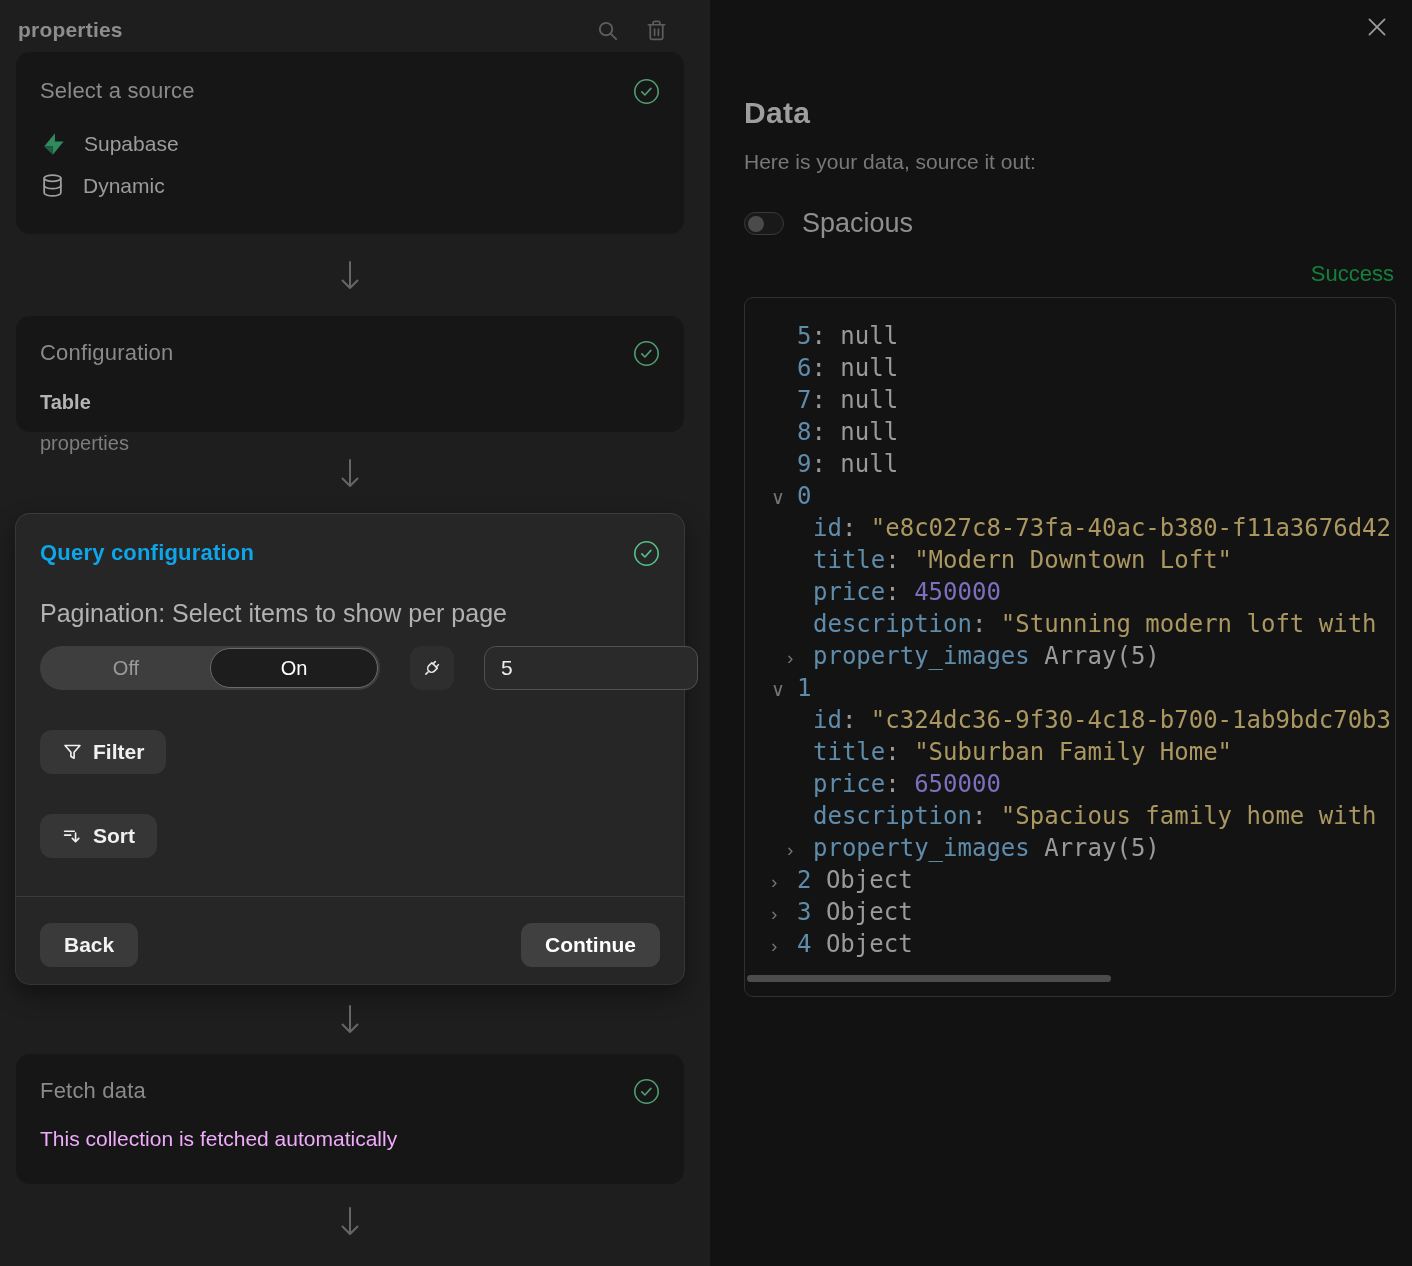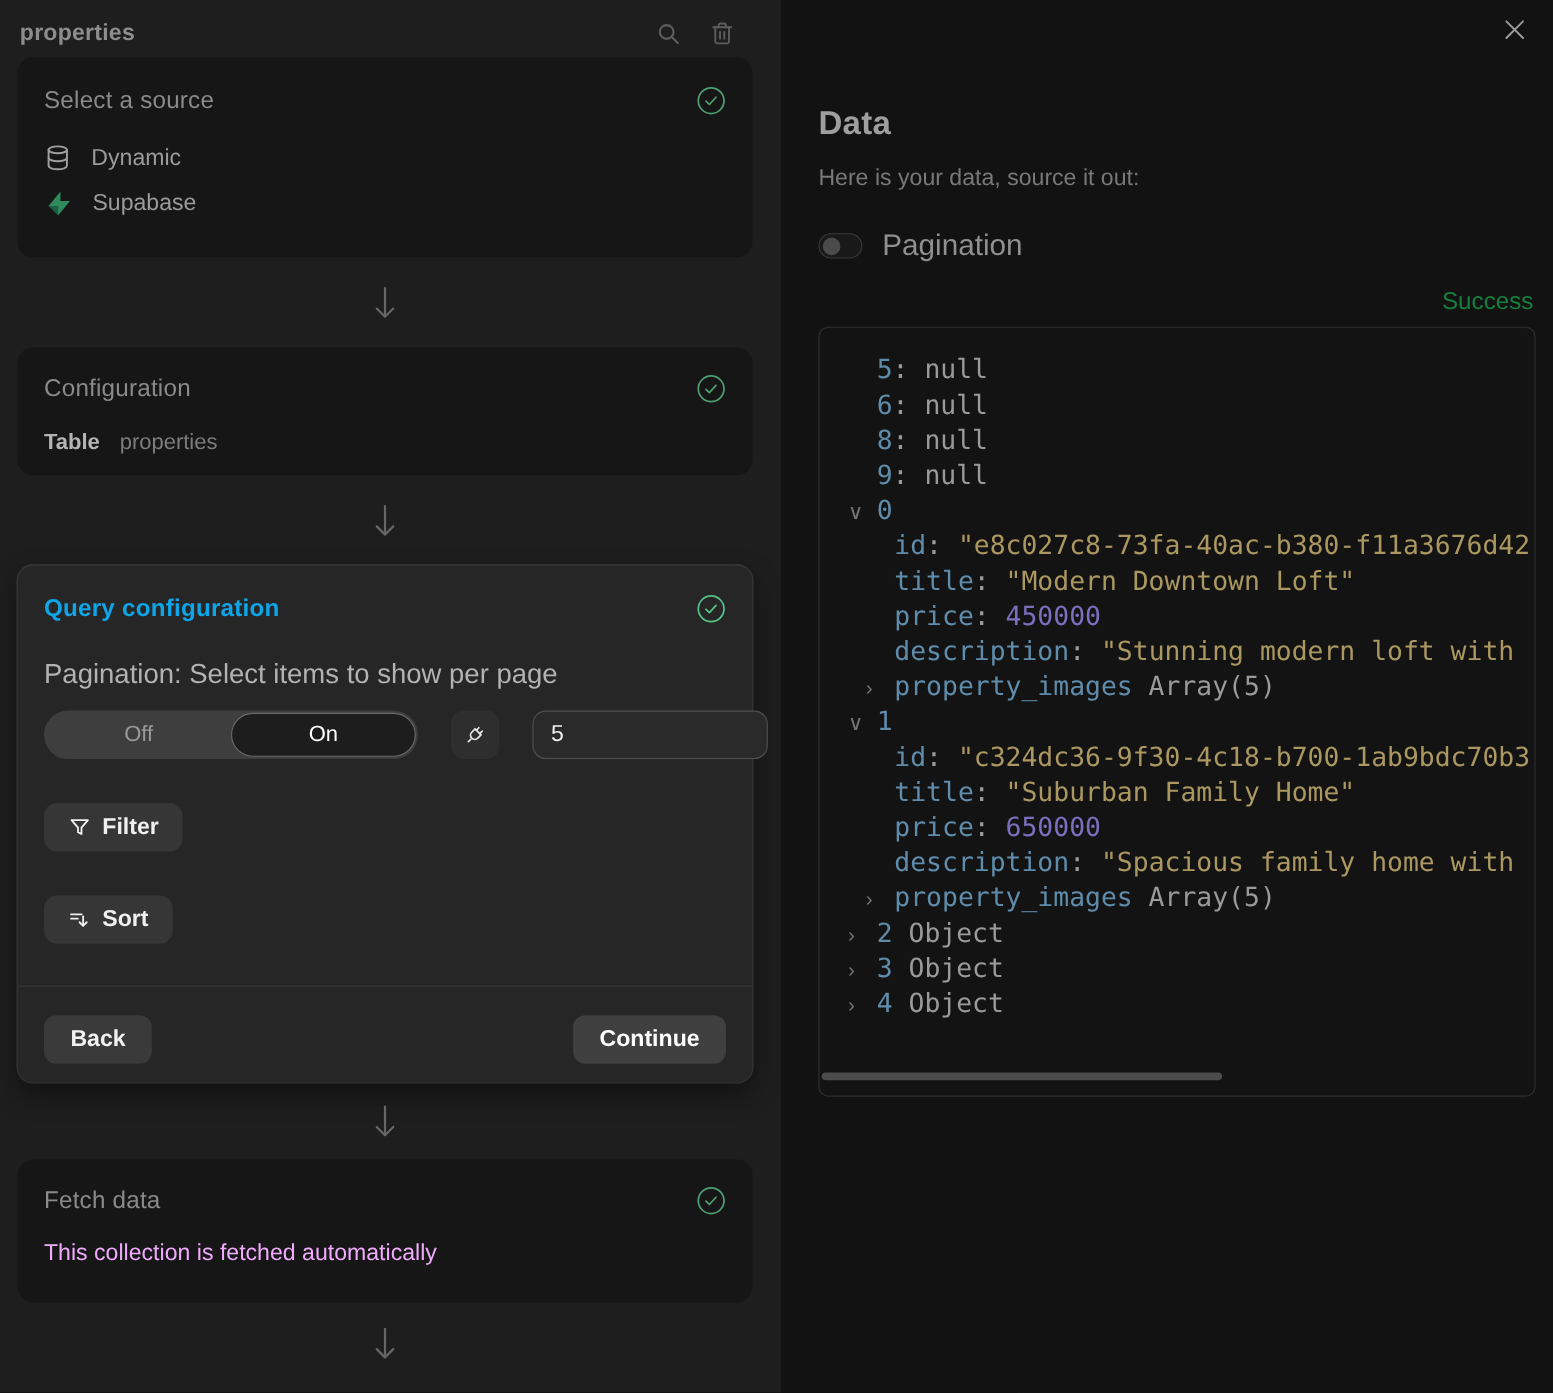--- a/index.html
+++ b/index.html
@@ -36,21 +36,21 @@
   .card.active .card-body{padding:26px 24px 0 24px;}
   .card.active .card-title{color:#0ea5e9;font-weight:600;}
   .arrow-gap{height:82px;display:flex;align-items:center;justify-content:center;flex-shrink:0;}
   .arrow-gap.short{height:70px;}
   .arrow-gap.cut{height:40px;align-items:flex-start;padding-top:22px;}
   
   .source-options{margin-top:26px;display:flex;flex-direction:column;gap:16px;}
   .source-option{display:flex;align-items:center;gap:18px;}
   .source-option .opt-label{font-size:21px;color:#9b9b9b;}
   
-  .field-row{margin-top:24px;display:flex;gap:18px;align-items:baseline;}
+  .field-row{margin-top:24px;display:flex;gap:18px;align-items:baseline;flex-direction:column;}
   .field-label{font-size:20px;font-weight:700;color:#b4b4b4;}
   .field-value{font-size:20px;color:#7d7d7d;}
   
   .pagination-label{margin-top:32px;font-size:25px;color:#b2b2b2;}
   .controls-row{margin-top:18px;display:flex;align-items:center;gap:30px;}
   .segmented{
     width:340px;height:44px;background:#3e3e3e;border-radius:22px;
     display:flex;padding:2px;flex-shrink:0;
   }
   .seg{
@@ -175,36 +175,36 @@
           <span>
             <svg width="27" height="27" viewBox="0 0 27 27" fill="none" stroke="#4e9e70" stroke-width="1.6" stroke-linecap="round" stroke-linejoin="round">
               <circle cx="13.5" cy="13.5" r="11.7"></circle>
                 <path d="M8.8 13.9l3.1 3.1 6-6.6"></path>
             </svg>
           </span>
         </div>
         <div class="source-options">
           <div class="source-option">
             <span>
+              <svg width="26" height="26" viewBox="0 0 24 24">
+                <path d="M13.8 2 3.8 14.2h8v7.8l10-12.2h-8V2z" fill="#2f8a5d"></path>
+                <path d="M11.8 22v-7.8h-8l8 7.8z" fill="#1f5e40"></path>
+              </svg>
+            </span>
+            <span class="opt-label">Supabase</span>
+          </div>
+          <div class="source-option">
+            <span>
               <svg width="25" height="25" viewBox="0 0 24 24" fill="none" stroke="#9e9e9e" stroke-width="1.7" stroke-linecap="round">
                 <ellipse cx="12" cy="5" rx="8" ry="3"></ellipse>
                 <path d="M4 5v7c0 1.66 3.58 3 8 3s8-1.34 8-3V5"></path>
                 <path d="M4 12v7c0 1.66 3.58 3 8 3s8-1.34 8-3v-7"></path>
               </svg>
             </span>
             <span class="opt-label">Dynamic</span>
-          </div>
-          <div class="source-option">
-            <span>
-              <svg width="26" height="26" viewBox="0 0 24 24">
-                <path d="M13.8 2 3.8 14.2h8v7.8l10-12.2h-8V2z" fill="#2f8a5d"></path>
-                <path d="M11.8 22v-7.8h-8l8 7.8z" fill="#1f5e40"></path>
-              </svg>
-            </span>
-            <span class="opt-label">Supabase</span>
           </div>
         </div>
       </section>
 
       <div class="arrow-gap">
         <svg width="26" height="30" viewBox="0 0 26 30" fill="none" stroke="#666666" stroke-width="2" stroke-linecap="round" stroke-linejoin="round">
           <path d="M13 2v25"></path>
             <path d="M5.5 20.5 13 28l7.5-7.5"></path>
         </svg>
       </div>
@@ -333,31 +333,32 @@
       </span>
     </button>
 
     <h1 class="rp-title">Data</h1>
     <div class="rp-subtitle">Here is your data, source it out:</div>
 
     <div class="format-row">
       <div class="toggle">
         <div class="toggle-knob"></div>
       </div>
-      <div class="format-label">Pagination</div>
+      <div class="format-label">Spacious</div>
     </div>
 
     <div class="status-row">
       <span class="status-text">Success</span>
     </div>
 
     <div class="code-block">
       <div>
           <div class="code-line" style="padding-left: 52px;"><span class="tok-k">5</span><span class="tok-c">: </span><span class="tok-p">null</span></div>
           <div class="code-line" style="padding-left: 52px;"><span class="tok-k">6</span><span class="tok-c">: </span><span class="tok-p">null</span></div>
+          <div class="code-line" style="padding-left: 52px;"><span class="tok-k">7</span><span class="tok-c">: </span><span class="tok-p">null</span></div>
           <div class="code-line" style="padding-left: 52px;"><span class="tok-k">8</span><span class="tok-c">: </span><span class="tok-p">null</span></div>
           <div class="code-line" style="padding-left: 52px;"><span class="tok-k">9</span><span class="tok-c">: </span><span class="tok-p">null</span></div>
           <div class="code-line" style="padding-left: 26px;"><span class="chev">∨</span><span class="tok-k">0</span></div>
           <div class="code-line" style="padding-left: 68px;"><span class="tok-k">id</span><span class="tok-c">: </span><span class="tok-s">"e8c027c8-73fa-40ac-b380-f11a3676d42</span></div>
           <div class="code-line" style="padding-left: 68px;"><span class="tok-k">title</span><span class="tok-c">: </span><span class="tok-s">"Modern Downtown Loft"</span></div>
           <div class="code-line" style="padding-left: 68px;"><span class="tok-k">price</span><span class="tok-c">: </span><span class="tok-n">450000</span></div>
           <div class="code-line" style="padding-left: 68px;"><span class="tok-k">description</span><span class="tok-c">: </span><span class="tok-s">"Stunning modern loft with</span></div>
           <div class="code-line" style="padding-left: 42px;"><span class="chev">›</span><span class="tok-k">property_images</span><span class="tok-p"> Array(5)</span></div>
           <div class="code-line" style="padding-left: 26px;"><span class="chev">∨</span><span class="tok-k">1</span></div>
           <div class="code-line" style="padding-left: 68px;"><span class="tok-k">id</span><span class="tok-c">: </span><span class="tok-s">"c324dc36-9f30-4c18-b700-1ab9bdc70b3</span></div>

